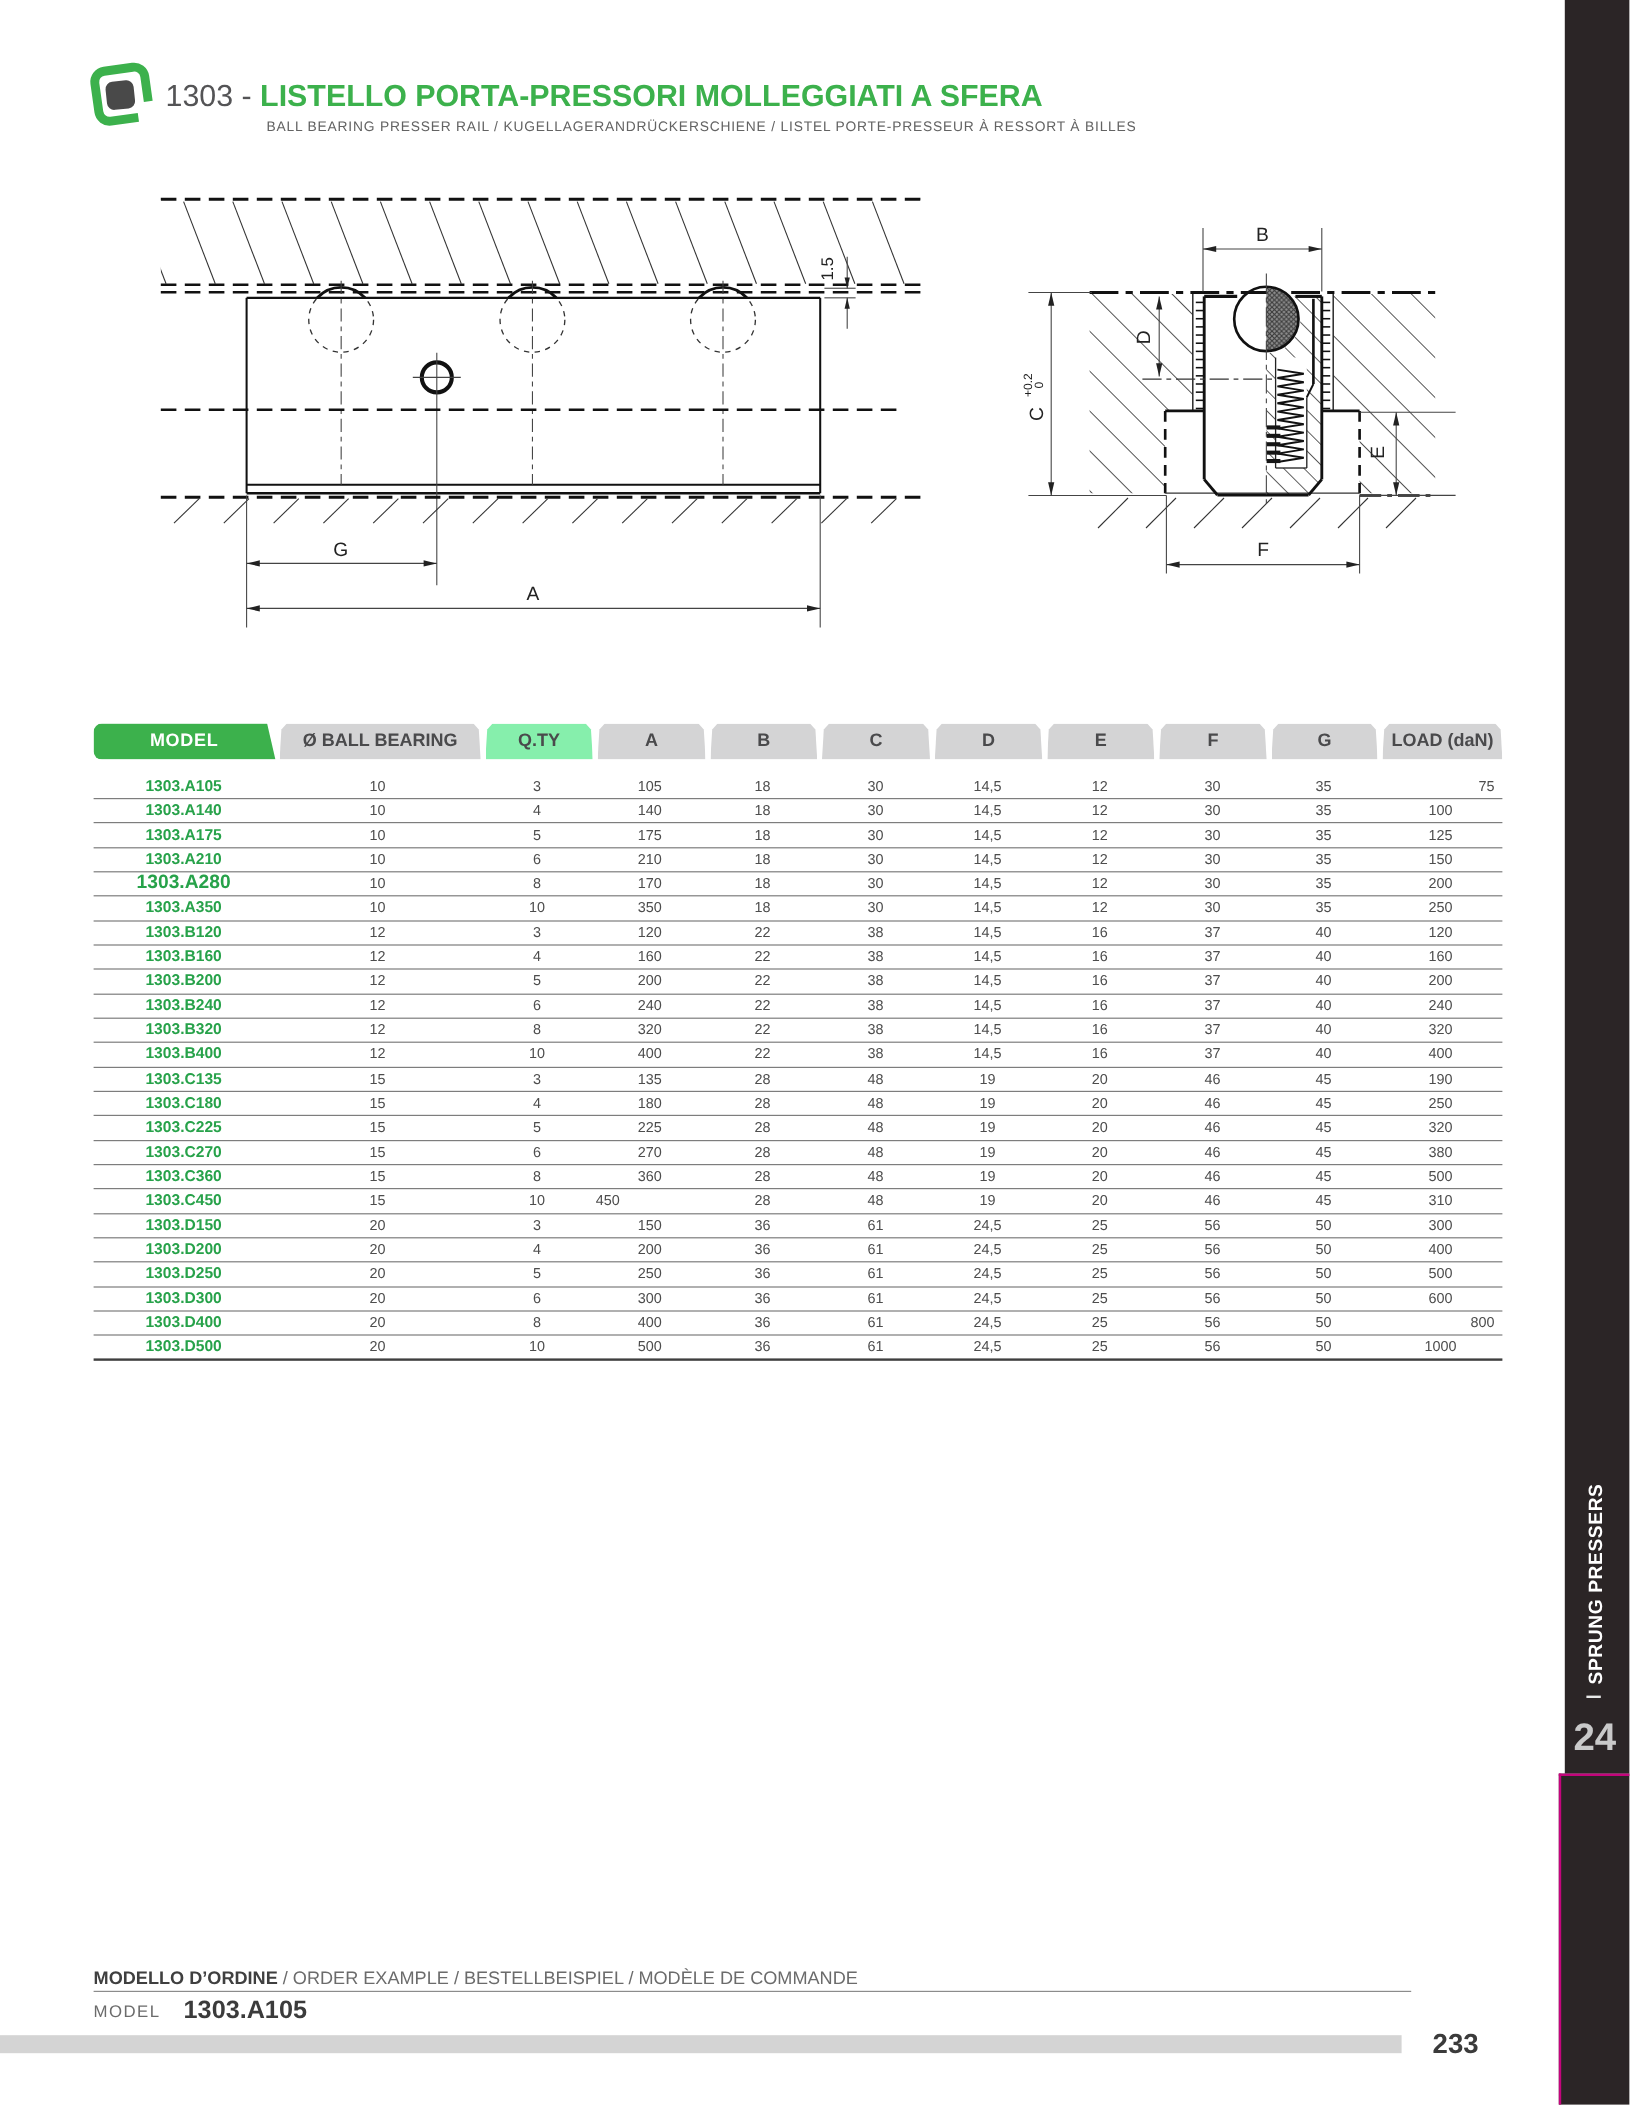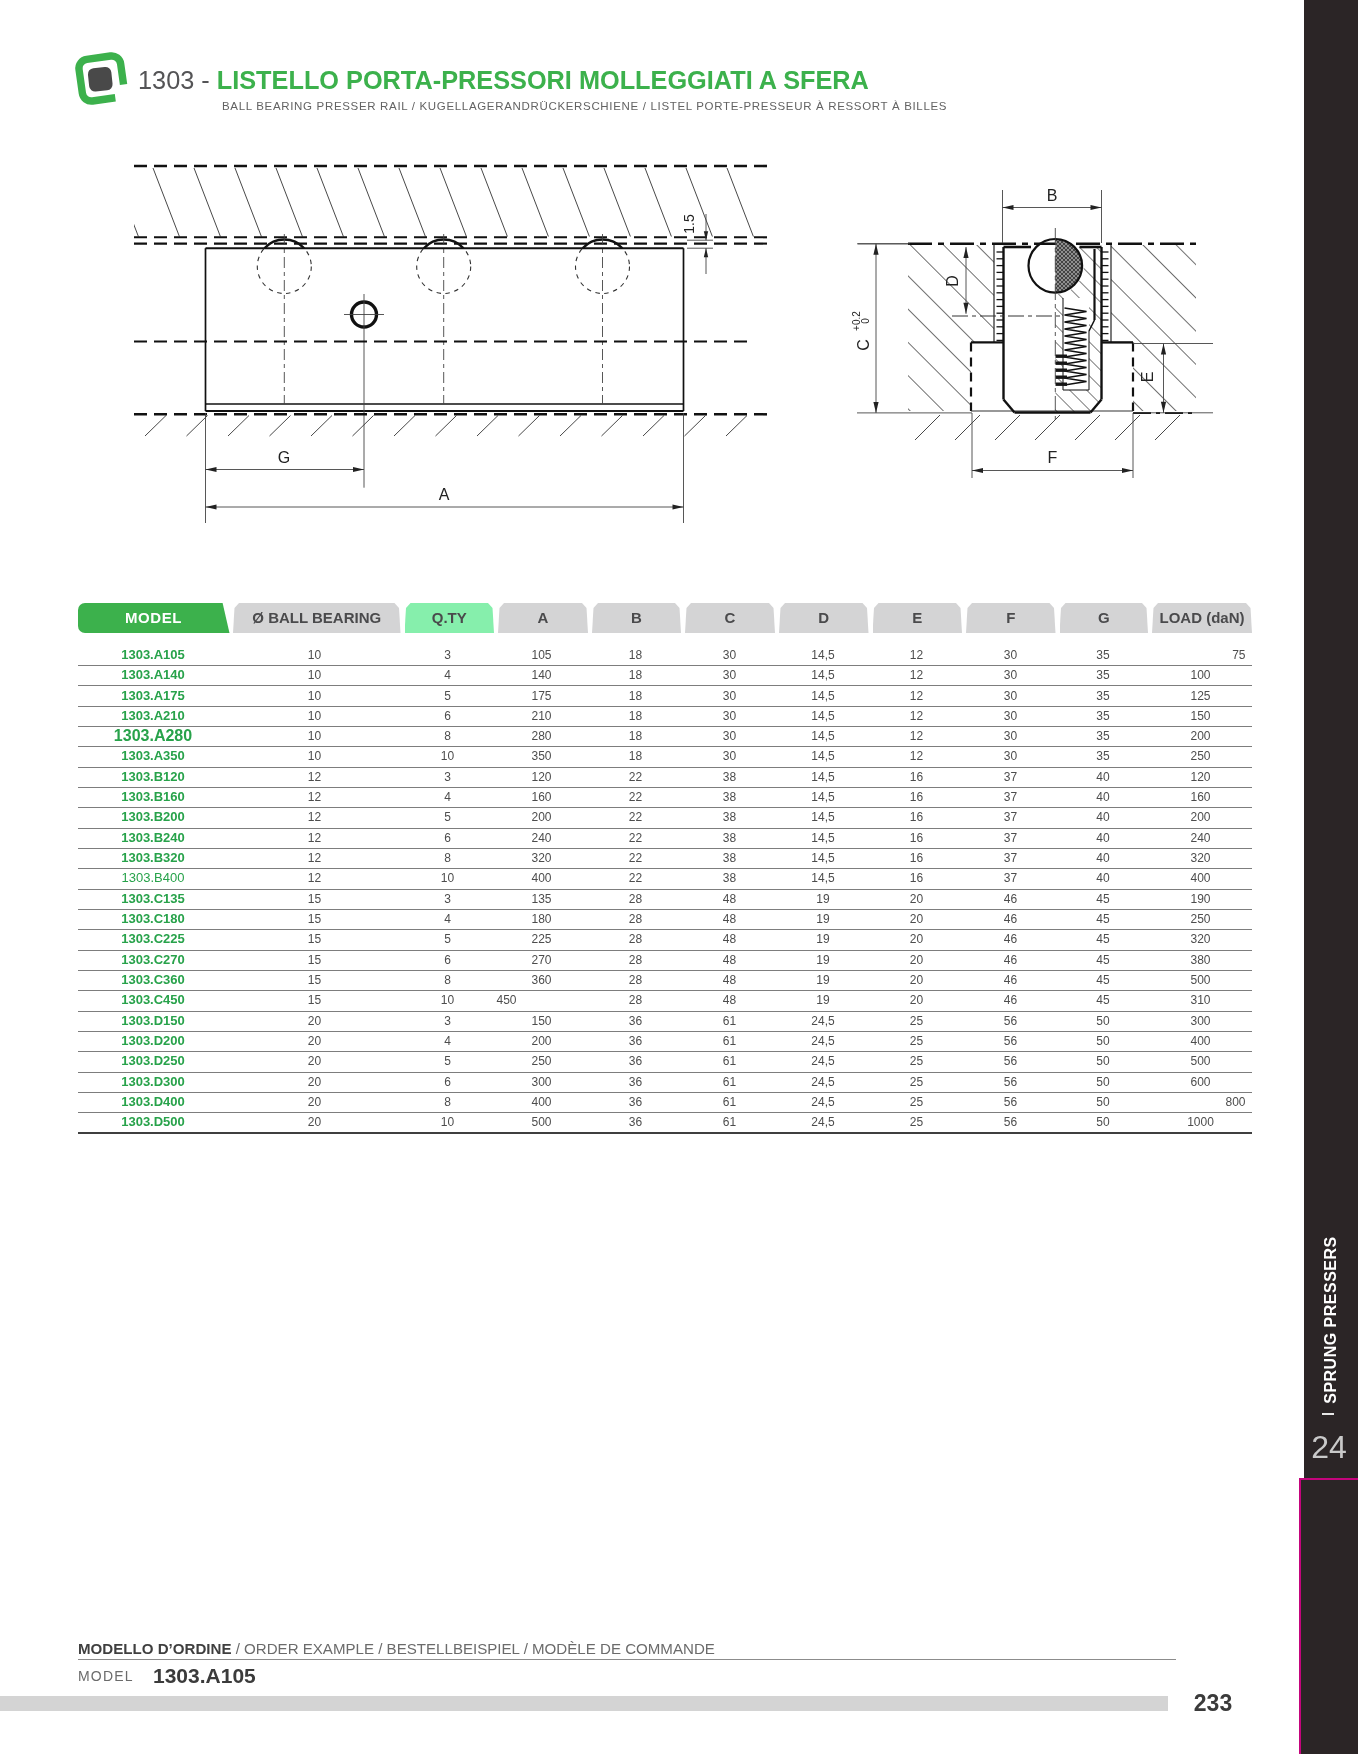--- a/index.html
+++ b/index.html
@@ -268,21 +268,21 @@
 <div style="position:absolute;left:684.5px;top:705.8px;width:90px;height:20px;line-height:20px;text-align:center;font-size:12px;color:#4d4d4d">30</div>
 <div style="position:absolute;left:778.0px;top:705.8px;width:90px;height:20px;line-height:20px;text-align:center;font-size:12px;color:#4d4d4d">14,5</div>
 <div style="position:absolute;left:871.5px;top:705.8px;width:90px;height:20px;line-height:20px;text-align:center;font-size:12px;color:#4d4d4d">12</div>
 <div style="position:absolute;left:965.5px;top:705.8px;width:90px;height:20px;line-height:20px;text-align:center;font-size:12px;color:#4d4d4d">30</div>
 <div style="position:absolute;left:1058.0px;top:705.8px;width:90px;height:20px;line-height:20px;text-align:center;font-size:12px;color:#4d4d4d">35</div>
 <div style="position:absolute;left:1155.5px;top:705.8px;width:90px;height:20px;line-height:20px;text-align:center;font-size:12px;color:#4d4d4d">150</div>
 <div style="position:absolute;left:78px;top:725.9px;width:1173.5px;height:1px;background:#7d7d7d"></div>
 <div style="position:absolute;left:78px;top:726.1px;width:150px;height:20px;line-height:20px;text-align:center;font-weight:bold;font-size:16px;color:#27a24a">1303.A280</div>
 <div style="position:absolute;left:269.5px;top:726.1px;width:90px;height:20px;line-height:20px;text-align:center;font-size:12px;color:#4d4d4d">10</div>
 <div style="position:absolute;left:402.5px;top:726.1px;width:90px;height:20px;line-height:20px;text-align:center;font-size:12px;color:#4d4d4d">8</div>
-<div style="position:absolute;left:496.5px;top:726.1px;width:90px;height:20px;line-height:20px;text-align:center;font-size:12px;color:#4d4d4d">280</div>
+<div style="position:absolute;left:496.5px;top:726.1px;width:90px;height:20px;line-height:20px;text-align:center;font-size:12px;color:#4d4d4d">170</div>
 <div style="position:absolute;left:590.5px;top:726.1px;width:90px;height:20px;line-height:20px;text-align:center;font-size:12px;color:#4d4d4d">18</div>
 <div style="position:absolute;left:684.5px;top:726.1px;width:90px;height:20px;line-height:20px;text-align:center;font-size:12px;color:#4d4d4d">30</div>
 <div style="position:absolute;left:778.0px;top:726.1px;width:90px;height:20px;line-height:20px;text-align:center;font-size:12px;color:#4d4d4d">14,5</div>
 <div style="position:absolute;left:871.5px;top:726.1px;width:90px;height:20px;line-height:20px;text-align:center;font-size:12px;color:#4d4d4d">12</div>
 <div style="position:absolute;left:965.5px;top:726.1px;width:90px;height:20px;line-height:20px;text-align:center;font-size:12px;color:#4d4d4d">30</div>
 <div style="position:absolute;left:1058.0px;top:726.1px;width:90px;height:20px;line-height:20px;text-align:center;font-size:12px;color:#4d4d4d">35</div>
 <div style="position:absolute;left:1155.5px;top:726.1px;width:90px;height:20px;line-height:20px;text-align:center;font-size:12px;color:#4d4d4d">200</div>
 <div style="position:absolute;left:78px;top:746.2px;width:1173.5px;height:1px;background:#7d7d7d"></div>
 <div style="position:absolute;left:78px;top:746.4px;width:150px;height:20px;line-height:20px;text-align:center;font-weight:bold;font-size:13px;color:#27a24a">1303.A350</div>
 <div style="position:absolute;left:269.5px;top:746.4px;width:90px;height:20px;line-height:20px;text-align:center;font-size:12px;color:#4d4d4d">10</div>
@@ -349,21 +349,21 @@
 <div style="position:absolute;left:402.5px;top:848.1px;width:90px;height:20px;line-height:20px;text-align:center;font-size:12px;color:#4d4d4d">8</div>
 <div style="position:absolute;left:496.5px;top:848.1px;width:90px;height:20px;line-height:20px;text-align:center;font-size:12px;color:#4d4d4d">320</div>
 <div style="position:absolute;left:590.5px;top:848.1px;width:90px;height:20px;line-height:20px;text-align:center;font-size:12px;color:#4d4d4d">22</div>
 <div style="position:absolute;left:684.5px;top:848.1px;width:90px;height:20px;line-height:20px;text-align:center;font-size:12px;color:#4d4d4d">38</div>
 <div style="position:absolute;left:778.0px;top:848.1px;width:90px;height:20px;line-height:20px;text-align:center;font-size:12px;color:#4d4d4d">14,5</div>
 <div style="position:absolute;left:871.5px;top:848.1px;width:90px;height:20px;line-height:20px;text-align:center;font-size:12px;color:#4d4d4d">16</div>
 <div style="position:absolute;left:965.5px;top:848.1px;width:90px;height:20px;line-height:20px;text-align:center;font-size:12px;color:#4d4d4d">37</div>
 <div style="position:absolute;left:1058.0px;top:848.1px;width:90px;height:20px;line-height:20px;text-align:center;font-size:12px;color:#4d4d4d">40</div>
 <div style="position:absolute;left:1155.5px;top:848.1px;width:90px;height:20px;line-height:20px;text-align:center;font-size:12px;color:#4d4d4d">320</div>
 <div style="position:absolute;left:78px;top:868.2px;width:1173.5px;height:1px;background:#7d7d7d"></div>
-<div style="position:absolute;left:78px;top:868.4px;width:150px;height:20px;line-height:20px;text-align:center;font-weight:normal;font-size:13px;color:#27a24a">1303.B400</div>
+<div style="position:absolute;left:78px;top:868.4px;width:150px;height:20px;line-height:20px;text-align:center;font-weight:bold;font-size:13px;color:#27a24a">1303.B400</div>
 <div style="position:absolute;left:269.5px;top:868.4px;width:90px;height:20px;line-height:20px;text-align:center;font-size:12px;color:#4d4d4d">12</div>
 <div style="position:absolute;left:402.5px;top:868.4px;width:90px;height:20px;line-height:20px;text-align:center;font-size:12px;color:#4d4d4d">10</div>
 <div style="position:absolute;left:496.5px;top:868.4px;width:90px;height:20px;line-height:20px;text-align:center;font-size:12px;color:#4d4d4d">400</div>
 <div style="position:absolute;left:590.5px;top:868.4px;width:90px;height:20px;line-height:20px;text-align:center;font-size:12px;color:#4d4d4d">22</div>
 <div style="position:absolute;left:684.5px;top:868.4px;width:90px;height:20px;line-height:20px;text-align:center;font-size:12px;color:#4d4d4d">38</div>
 <div style="position:absolute;left:778.0px;top:868.4px;width:90px;height:20px;line-height:20px;text-align:center;font-size:12px;color:#4d4d4d">14,5</div>
 <div style="position:absolute;left:871.5px;top:868.4px;width:90px;height:20px;line-height:20px;text-align:center;font-size:12px;color:#4d4d4d">16</div>
 <div style="position:absolute;left:965.5px;top:868.4px;width:90px;height:20px;line-height:20px;text-align:center;font-size:12px;color:#4d4d4d">37</div>
 <div style="position:absolute;left:1058.0px;top:868.4px;width:90px;height:20px;line-height:20px;text-align:center;font-size:12px;color:#4d4d4d">40</div>
 <div style="position:absolute;left:1155.5px;top:868.4px;width:90px;height:20px;line-height:20px;text-align:center;font-size:12px;color:#4d4d4d">400</div>
@@ -519,12 +519,12 @@
 <div class="abs" style="left:153px;top:1664px;font-size:21px;font-weight:bold;color:#3b3b3b">1303.A105</div>
 <div class="abs" style="left:0;top:1696px;width:1168px;height:15px;background:#d4d4d4"></div>
 <div class="abs" style="left:1183px;top:1690px;width:60px;font-size:23px;font-weight:bold;color:#3b3b3b;text-align:center">233</div>
 
 <div class="abs" style="left:1304px;top:0;width:54px;height:1477.5px;background:#2b2526"></div>
 <div class="abs" style="left:1298.5px;top:1477.5px;width:59.5px;height:276.5px;background:#2b2526;border-left:2px solid #c4057c;border-top:2px solid #c4057c"></div>
 <div class="abs" style="left:1331px;top:1320px;width:0;height:0">
     <div style="position:absolute;transform:translate(-50%,-50%) rotate(-90deg);white-space:nowrap;font-size:16px;font-weight:bold;color:#fff;letter-spacing:0.5px">SPRUNG PRESSERS</div>
   </div>
 <div class="abs" style="left:1322px;top:1413px;width:12px;height:2px;background:#e8e8e8"></div>
-<div class="abs" style="left:1304px;top:1429px;width:50px;text-align:center;font-size:32px;font-weight:normal;color:#c9c9c9">24</div>
+<div class="abs" style="left:1304px;top:1429px;width:50px;text-align:center;font-size:32px;font-weight:bold;color:#c9c9c9">24</div>
 </body></html>

